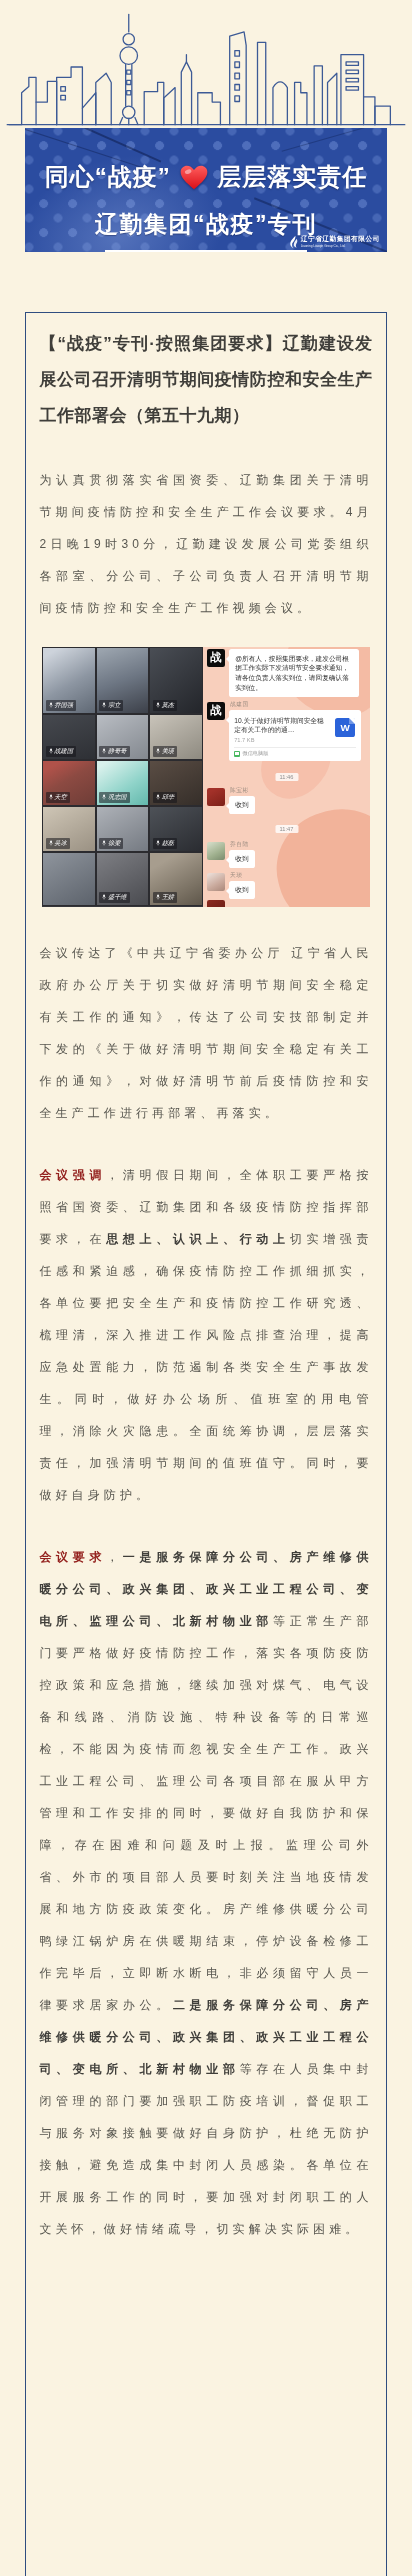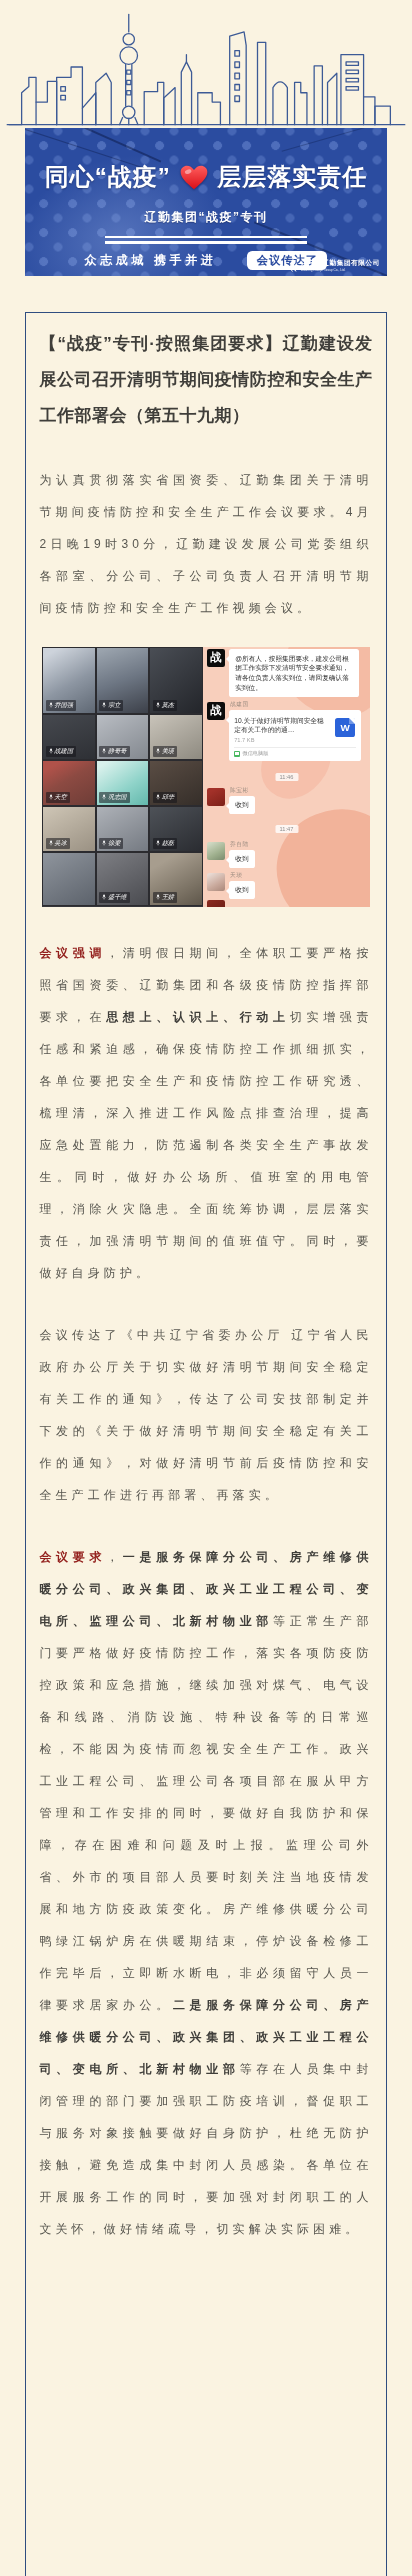--- a/index.html
+++ b/index.html
@@ -4,37 +4,37 @@
 <style>
   * { margin:0; padding:0; box-sizing:border-box; }
   body { background:#ffffff; font-family:"Liberation Sans", sans-serif; }
   .page { position:relative; width:412px; height:3225px; background:#ffffff; overflow:hidden; }
   .cream { position:absolute; left:0; top:0; width:412px; height:3135px; background:#faf3e1; }
 
   
   .sky { position:absolute; left:0; top:5.2px; width:412px; height:124px; }
 
   
-  .banner { position:absolute; left:25px; top:128px; width:362px; height:148px;
+  .banner { position:absolute; left:25px; top:128px; width:362px; height:124px;
             background:#2b4ca0; overflow:hidden; color:#fff; }
   .banner .dots { position:absolute; inset:0;
      background-image: radial-gradient(circle, rgba(120,150,220,.45) 4.1px, transparent 4.6px),
                        radial-gradient(circle, rgba(120,150,220,.35) 4.1px, transparent 4.6px);
      background-size:29px 29px, 29px 29px; background-position:4.1px 3.1px, 18.5px 17.5px; }
   .banner .ghost { position:absolute; left:-15.5px; top:31px; width:216px; height:155px;
      background: radial-gradient(closest-side, rgba(150,175,230,.38), rgba(150,175,230,0));
      transform:rotate(-18deg); }
   .banner .streak1 { position:absolute; left:-41px; top:-5.2px; width:185px; height:1.5px; background:rgba(8,20,60,.45); transform:rotate(24deg); }
   .banner .streak2 { position:absolute; left:-31px; top:15.5px; width:155px; height:1px; background:rgba(8,20,60,.35); transform:rotate(18deg); }
   .banner .streak3 { position:absolute; right:-36px; bottom:20.6px; width:175px; height:1.5px; background:rgba(8,20,60,.4); transform:rotate(22deg); }
   .banner .streak4 { position:absolute; right:-36px; top:3.1px; width:144px; height:1px; background:rgba(8,20,60,.3); transform:rotate(-16deg); }
   .banner-heading { position:relative; margin-top:33px; display:flex; justify-content:center; align-items:center; gap:8.2px;
      font-size:24px; font-weight:bold; letter-spacing:1px; text-shadow:0 1px 1.5px rgba(0,0,30,.35); }
   .heart { width:30px; height:27px; filter:drop-shadow(0 1.5px 1px rgba(0,0,40,.4)); }
-  .banner-sub { position:relative; margin-top:15.5px; text-align:center; font-size:12px; font-weight:bold; letter-spacing:1.5px; text-shadow:0 1px 1px rgba(0,0,30,.3); }
+  .banner-sub { position:relative; margin-top:15.5px; text-align:center; font-size:23px; font-weight:bold; letter-spacing:1.5px; text-shadow:0 1px 1px rgba(0,0,30,.3); }
   .banner-lines { position:relative; width:202px; margin:10.3px auto 0; }
   .banner-lines div { height:2.1px; background:#fff; margin-bottom:3.6px; }
   .banner-bottom { position:relative; margin-top:7.2px; display:flex; justify-content:center; align-items:center; gap:31px; }
   .slogan { font-size:12px; font-weight:bold; letter-spacing:3.6px; }
   .issue-badge { background:#fff; color:#2b4ca0; font-size:11.3px; font-weight:bold; letter-spacing:1px;
      padding:2.1px 9.3px; border-radius:5.2px; }
   .banner-logo { position:absolute; right:7.2px; bottom:3.1px; display:flex; align-items:center; gap:2.6px; }
   .banner-logo svg { width:11.3px; height:14.4px; }
   .blogo-cn { font-size:6.7px; font-weight:bold; letter-spacing:0.5px; }
   .blogo-en { font-size:3.1px; letter-spacing:0; opacity:.9; }
@@ -384,22 +384,22 @@
         <div class="bub" style="left:26px; top:203px;">收到</div>
 
         <div class="av av-tian" style="left:4.1px; top:226px;"></div>
         <div class="cname" style="left:27px; top:225px;">天琰</div>
         <div class="bub" style="left:26px; top:234px;">收到</div>
 
         <div class="av av-part" style="left:4.1px; top:253px;"></div>
       </div>
     </div>
 
+    <p class="body-p">会议传达了《中共辽宁省委办公厅 辽宁省人民政府办公厅关于切实做好清明节期间安全稳定有关工作的通知》，传达了公司安技部制定并下发的《关于做好清明节期间安全稳定有关工作的通知》，对做好清明节前后疫情防控和安全生产工作进行再部署、再落实。</p>
+
     <p class="body-p"><span class="r">会议强调</span><span>，清明假日期间，全体职工要严格按照省国资委、辽勤集团和各级疫情防控指挥部要求，在</span><span class="b">思想上、认识上、行动上</span><span>切实增强责任感和紧迫感，确保疫情防控工作抓细抓实，各单位要把安全生产和疫情防控工作研究透、梳理清，深入推进工作风险点排查治理，提高应急处置能力，防范遏制各类安全生产事故发生。同时，做好办公场所、值班室的用电管理，消除火灾隐患。全面统筹协调，层层落实责任，加强清明节期间的值班值守。同时，要做好自身防护。</span></p>
 
-    <p class="body-p">会议传达了《中共辽宁省委办公厅 辽宁省人民政府办公厅关于切实做好清明节期间安全稳定有关工作的通知》，传达了公司安技部制定并下发的《关于做好清明节期间安全稳定有关工作的通知》，对做好清明节前后疫情防控和安全生产工作进行再部署、再落实。</p>
-
     <p class="body-p"><span class="r">会议要求</span><span>，</span><span class="b">一是服务保障分公司、房产维修供暖分公司、政兴集团、政兴工业工程公司、变电所、监理公司、北新村物业部</span><span>等正常生产部门要严格做好疫情防控工作，落实各项防疫防控政策和应急措施，继续加强对煤气、电气设备和线路、消防设施、特种设备等的日常巡检，不能因为疫情而忽视安全生产工作。政兴工业工程公司、监理公司各项目部在服从甲方管理和工作安排的同时，要做好自我防护和保障，存在困难和问题及时上报。监理公司外省、外市的项目部人员要时刻关注当地疫情发展和地方防疫政策变化。房产维修供暖分公司鸭绿江锅炉房在供暖期结束，停炉设备检修工作完毕后，立即断水断电，非必须留守人员一律要求居家办公。</span><span class="b">二是服务保障分公司、房产维修供暖分公司、政兴集团、政兴工业工程公司、变电所、北新村物业部</span><span>等存在人员集中封闭管理的部门要加强职工防疫培训，督促职工与服务对象接触要做好自身防护，杜绝无防护接触，避免造成集中封闭人员感染。各单位在开展服务工作的同时，要加强对封闭职工的人文关怀，做好情绪疏导，切实解决实际困难。</span></p>
 
   </div>
 
 </div>
 
 
 </body></html>

